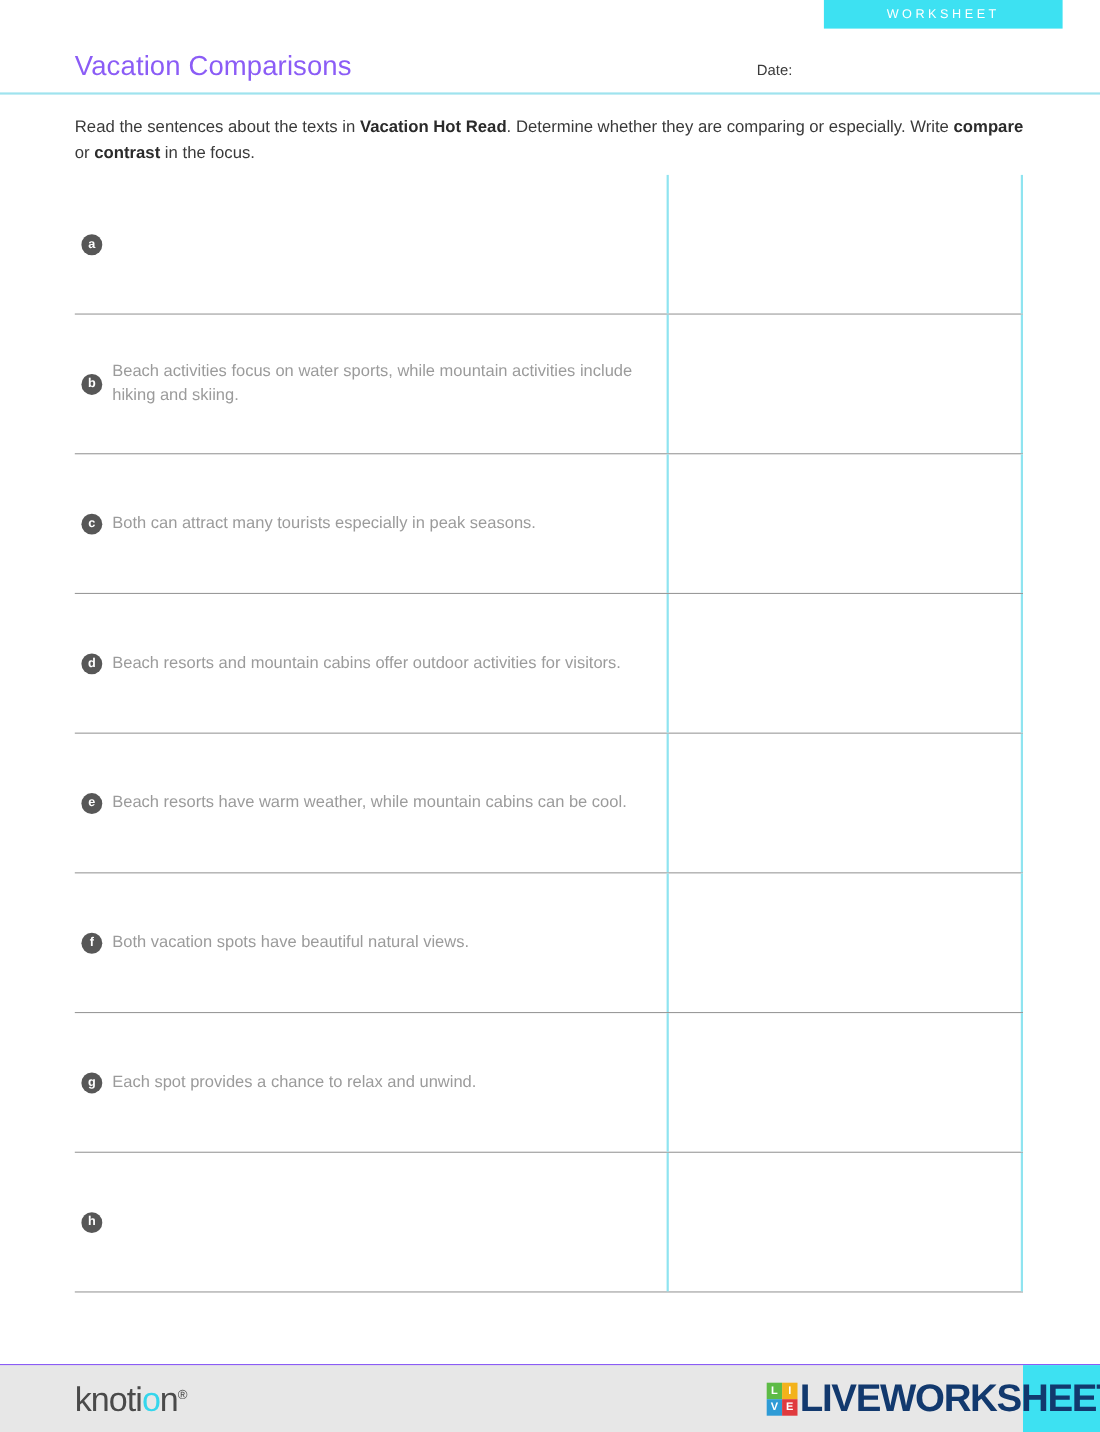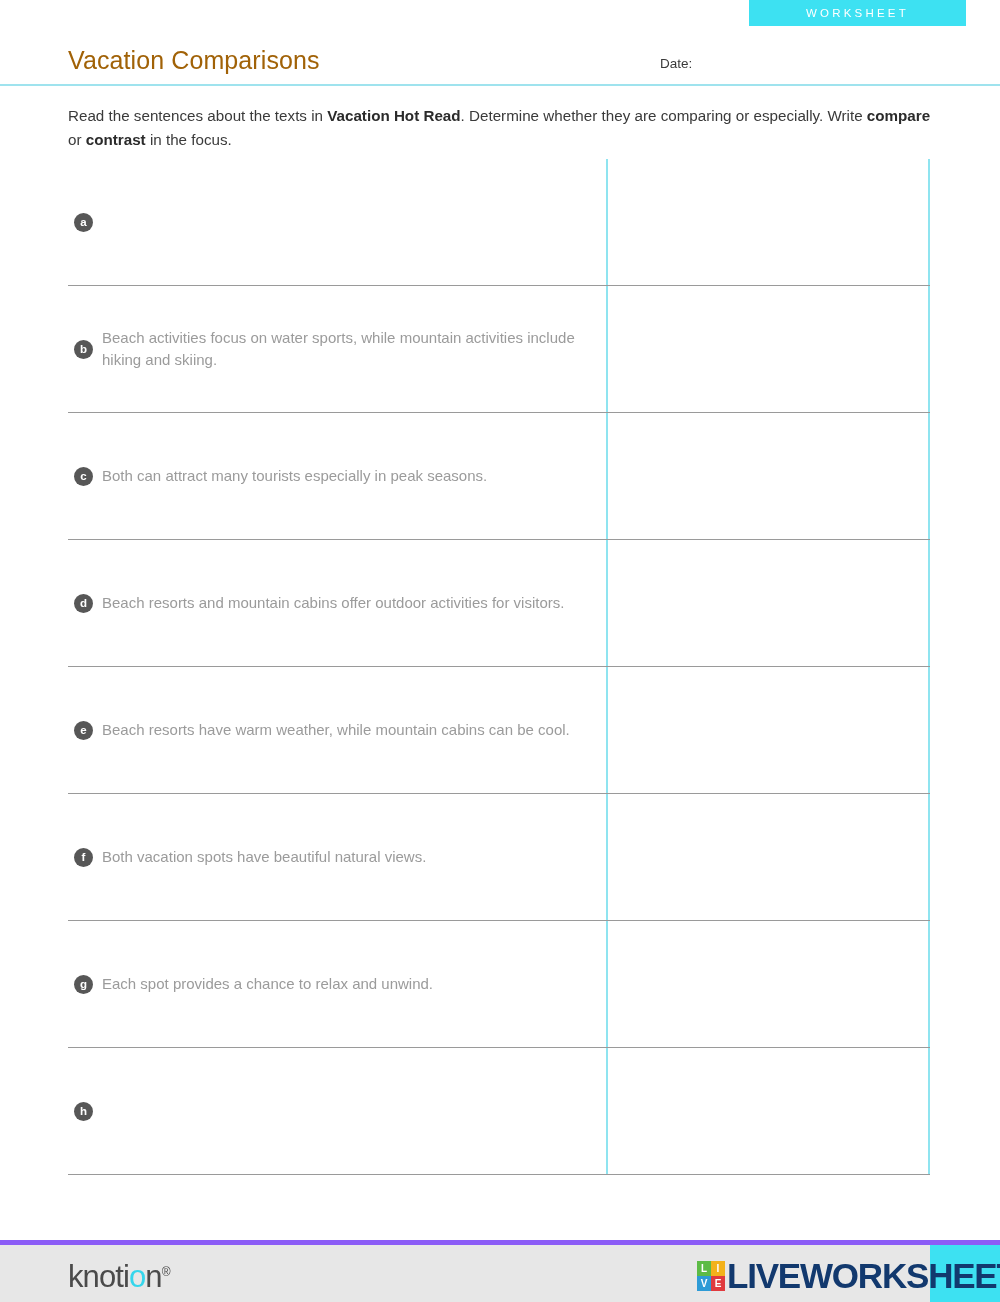--- a/index.html
+++ b/index.html
@@ -45,30 +45,30 @@
     top: 26px;
     width: 1000px;
     height: 58px;
   }
 
   .page-title {
     position: absolute;
     left: 68px;
     top: 20px;
     font-size: 25px;
-    color: #a16207;
+    color: #8b5cf6;
     font-family: "Liberation Sans", sans-serif;
     font-weight: 400;
     letter-spacing: 0.1px;
     white-space: nowrap;
   }
 
   .date-label {
     position: absolute;
-    left: 660px;
+    left: 688px;
     top: 30px;
     font-size: 13.5px;
     color: #3a3a3a;
     font-family: "Liberation Sans", sans-serif;
     white-space: nowrap;
   }
 
   .header-rule {
     position: absolute;
     left: 0px;
@@ -157,21 +157,21 @@
   }
 
   
   .footer {
     position: absolute;
     left: 0;
     top: 1240px;
     width: 1000px;
     height: 62px;
     background: #E7E7E7;
-    border-top: 5px solid #8b5cf6;
+    border-top: 1px solid #8b5cf6;
     box-sizing: border-box;
   }
 
   .footer-cyan {
     position: absolute;
     left: 930px;
     top: 0px;
     width: 70px;
     height: 61px;
     background: #3DE1F2;

